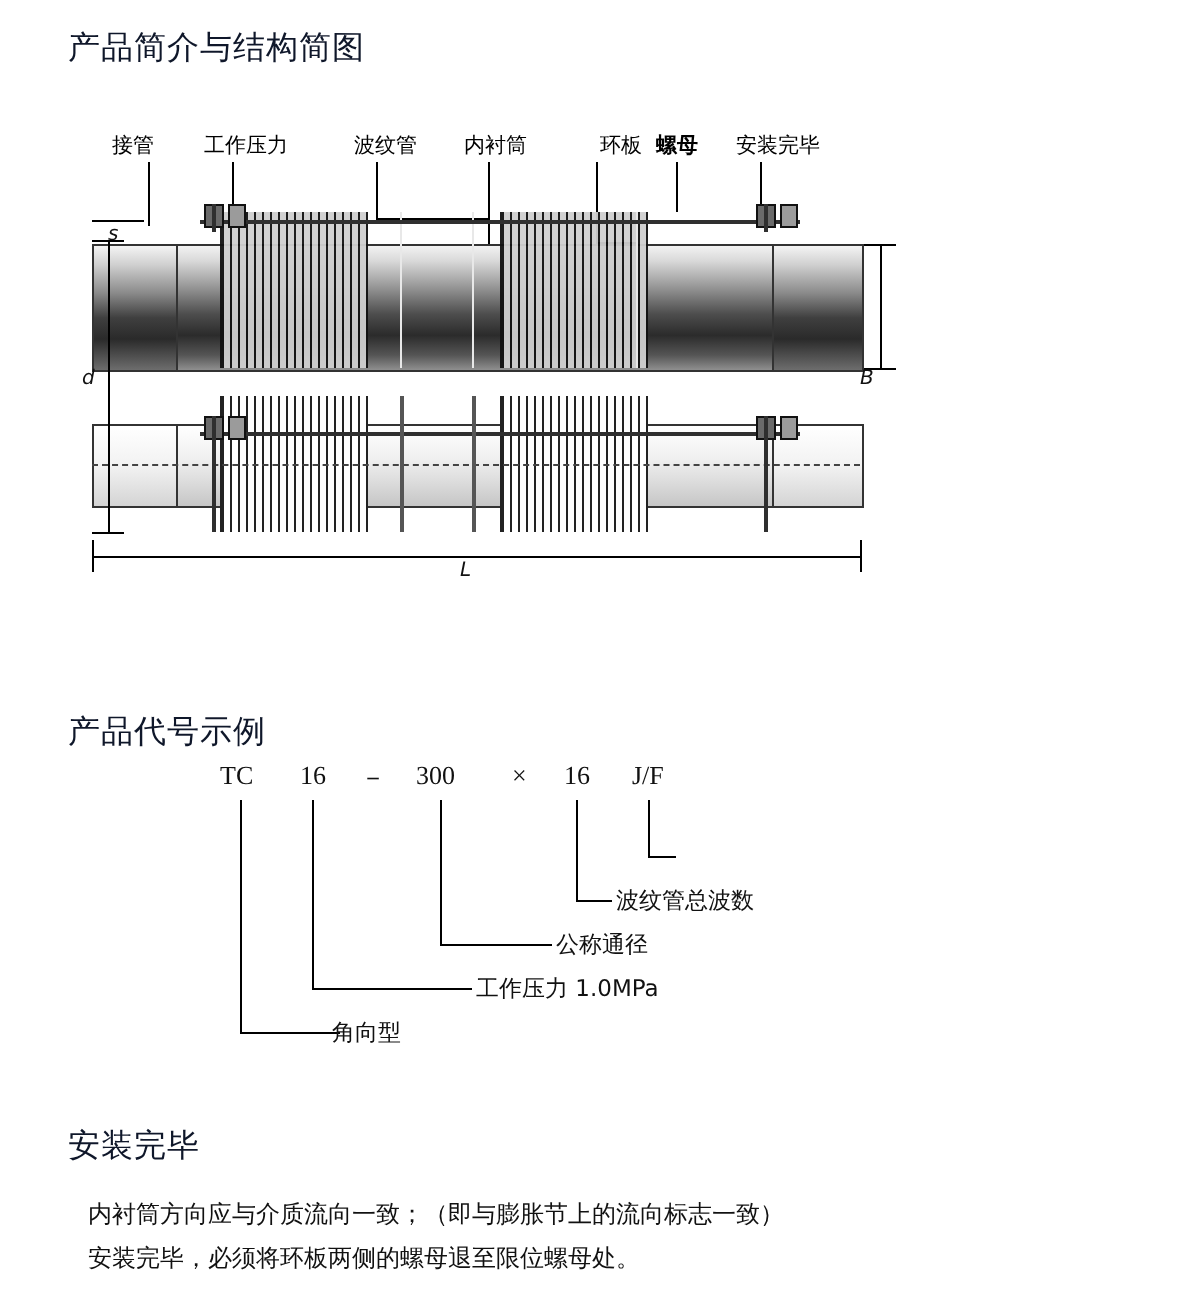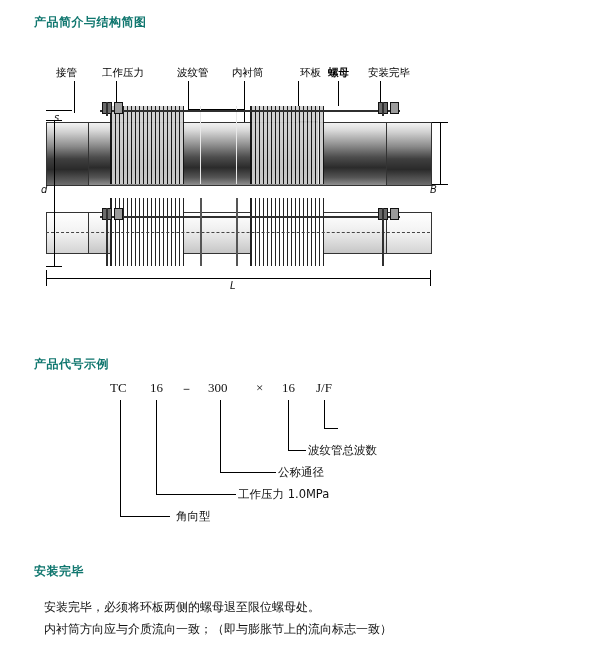--- a/index.html
+++ b/index.html
@@ -9,23 +9,23 @@
   body {
     width: 600px;
     height: 652px;
     background: #ffffff;
     font-family: "DejaVu Sans", "Liberation Sans", sans-serif;
     color: #111;
     position: relative;
     overflow: hidden;
   }
   .section-title {
-    color: #0f766e;
-    font-size: 12px;
-    font-weight: bold;
+    color: #0f172a;
+    font-size: 16px;
+    font-weight: normal;
     letter-spacing: 0.5px;
   }
   .title-1 { position: absolute; left: 34px; top: 14px; }
   .title-2 { position: absolute; left: 34px; top: 356px; text-align: center; }
   .title-3 { position: absolute; left: 34px; top: 563px; }
 
   
   .fig1 {
     position: absolute;
     left: 40px;
@@ -301,21 +301,21 @@
 
   <div class="hline" style="left:214px; top:48px;  width:14px;"></div>
   <div class="hline" style="left:178px; top:70px;  width:18px;"></div>
   <div class="hline" style="left:110px; top:92px;  width:56px;"></div>
   <div class="hline" style="left:46px;  top:114px; width:80px;"></div>
   <div class="hline" style="left:10px;  top:136px; width:50px;"></div>
 
   <div class="expl" style="left:198px; top:63px;">波纹管总波数</div>
   <div class="expl" style="left:168px; top:85px;">公称通径</div>
   <div class="expl" style="left:128px; top:107px;">工作压力 1.0MPa</div>
-  <div class="expl" style="left:66px;  top:129px;">角向型</div>
+  <div class="expl" style="left:56px;  top:129px;">角向型</div>
 </div>
 
 <div class="section-title title-3">安装完毕</div>
 
 <div class="notes">
+  <div>内衬筒方向应与介质流向一致；（即与膨胀节上的流向标志一致）</div>
   <div>安装完毕，必须将环板两侧的螺母退至限位螺母处。</div>
-  <div>内衬筒方向应与介质流向一致；（即与膨胀节上的流向标志一致）</div>
 </div>
 
 </body></html>

